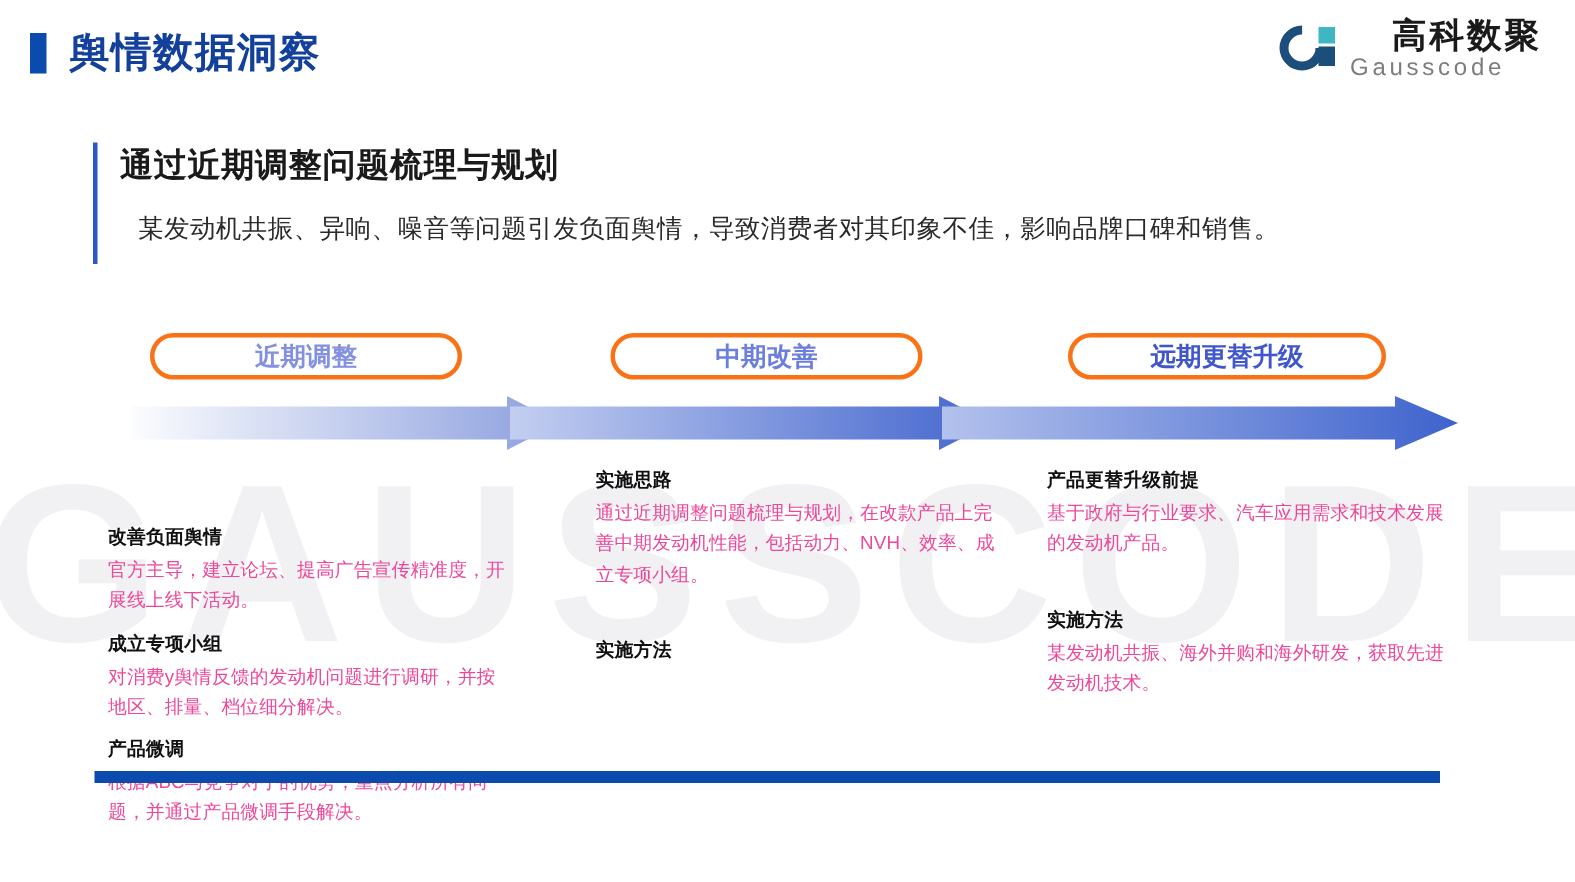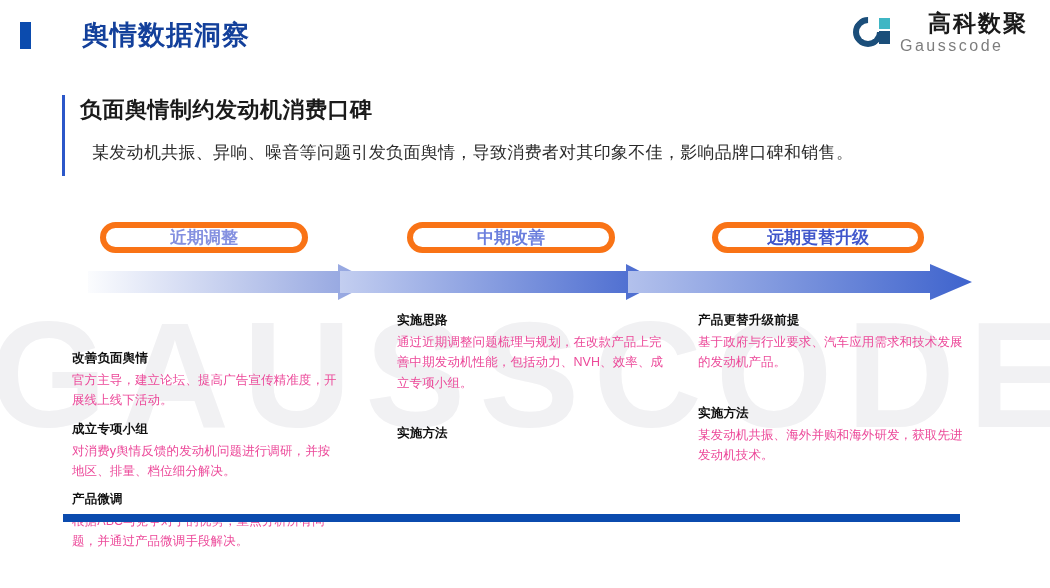--- a/index.html
+++ b/index.html
@@ -39,21 +39,20 @@
     width: 1050px;
     height: 70px;
     z-index: 3;
   }
   .title-wrap {
     position: absolute;
     left: 20px;
     top: 17px;
     display: flex;
     align-items: center;
-    gap: 36px;
   }
   .title-bullet {
     width: 11px;
     height: 27px;
     background: #0B4BAE;
     margin-right: 15px;
   }
   .title-text {
     font-size: 27px;
     font-weight: 700;
@@ -145,21 +144,21 @@
     position: absolute;
     left: 0;
     top: 222px;
     width: 1050px;
     height: 36px;
     z-index: 3;
   }
   .pill {
     position: absolute;
     height: 31px;
-    border: 6px solid #f97316;
+    border: 3px solid #f97316;
     border-radius: 18px;
     box-sizing: border-box;
     display: flex;
     align-items: center;
     justify-content: center;
     font-size: 17px;
     font-weight: 700;
     background: #ffffff;
   }
   .pill-1 { left: 100px;  width: 208px; color: #8490E0; }
@@ -238,21 +237,21 @@
       <div class="logo-sq2"></div>
     </div>
     <div class="logo-txt">
       <div class="logo-cn">高科数聚</div>
       <div class="logo-en">Gausscode</div>
     </div>
   </div>
 </div>
 
 <div class="headline-block">
-  <p class="headline">负面舆情制约发动机消费口碑</p>
+  <p class="headline">通过近期调整问题梳理与规划</p>
   <p class="subhead">某发动机共振、异响、噪音等问题引发负面舆情，导致消费者对其印象不佳，影响品牌口碑和销售。</p>
 </div>
 
 <div class="pills">
   <div class="pill pill-1" style="color: rgb(132, 144, 224);">近期调整</div>
   <div class="pill pill-3" style="color: rgb(64, 86, 203);">远期更替升级</div>
   <div class="pill pill-2" style="color: rgb(108, 127, 221);">中期改善</div>
 </div>
 
 <div class="arrow-rail">

